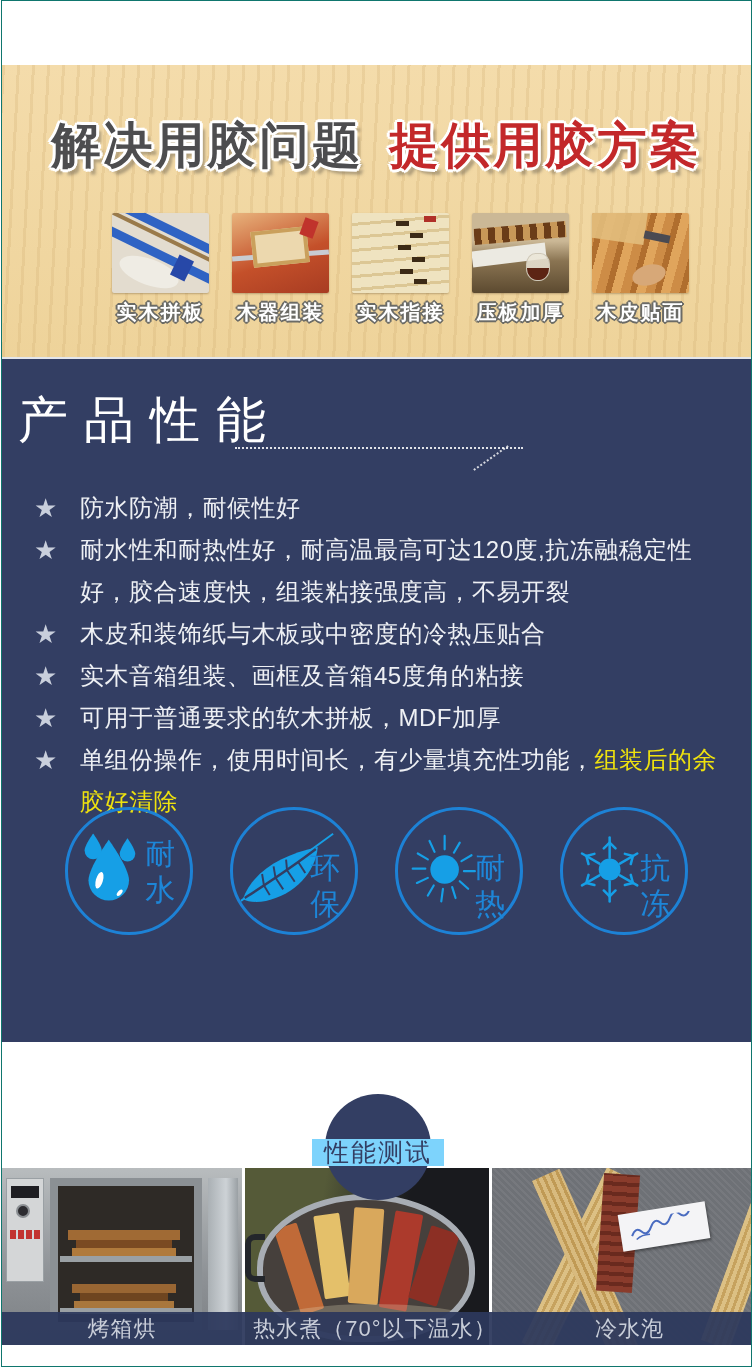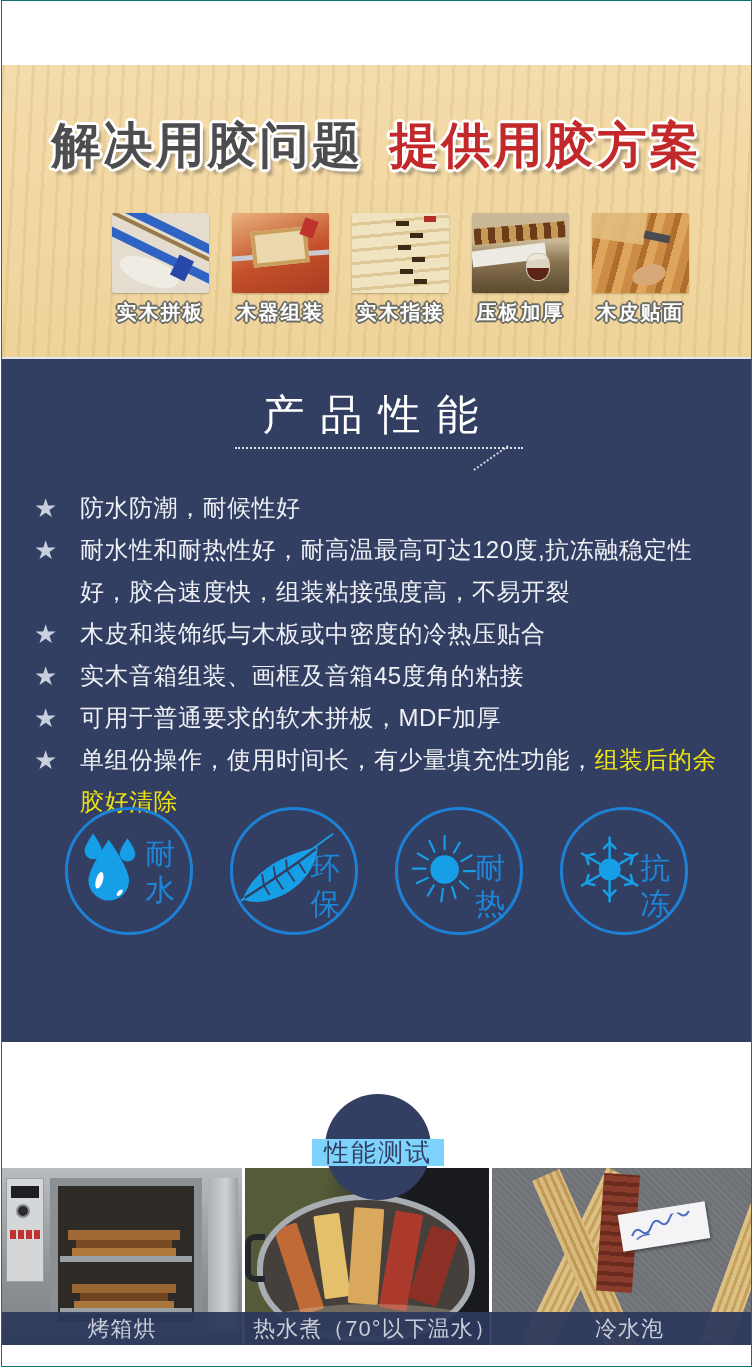--- a/index.html
+++ b/index.html
@@ -31,22 +31,22 @@
   .thumb .abs{position:absolute;}
 
   .th1{background:#e3dccf;}
   .th2{background:linear-gradient(160deg,#e8b37c 0%,#c4502a 55%,#a83c22 100%);}
   .th3{background:repeating-linear-gradient(175deg,#efe3c0 0 10px,#dcc795 10px 13px);}
   .th4{background:linear-gradient(180deg,#cbb896 0 35%,#8a7452 60%,#5c4a30 100%);}
   .th5{background:repeating-linear-gradient(105deg,#cd8c46 0 9px,#b06e2e 9px 15px,#e0a55c 15px 24px);}
 
   
   .sec-perf{position:absolute;left:0;top:356px;width:100%;height:685px;background:#333e63;border-top:2px solid #e3e5ea;}
-  .perf-title{position:absolute;left:0;top:28px;width:100%;text-align:center;color:#fff;
-    font-size:42px;font-weight:400;letter-spacing:16px;padding-left:4px;}
+  .perf-title{position:absolute;left:0;top:28px;width:100%;color:#fff;
+    font-size:50px;font-weight:400;letter-spacing:16px;padding-left:16px;}
   .perf-divider{position:absolute;left:233px;top:88px;width:288px;border-top:2px dotted rgba(255,255,255,.85);}
   .perf-divider-tail{position:absolute;left:468px;top:98px;width:42px;border-top:2px dotted rgba(255,255,255,.8);transform:rotate(-35deg);}
   .feature-list{position:absolute;left:28px;top:128px;width:700px;list-style:none;margin:0;padding:0;}
   .feature{display:flex;align-items:flex-start;font-size:24px;line-height:42px;color:#eef0f4;}
   .star{flex:0 0 50px;color:#c9cfdc;font-size:26px;line-height:42px;text-align:left;padding-left:4px;}
   .feature-text{flex:1;letter-spacing:.5px;}
   .hl-yellow{color:#efe20e;}
 
   .badge-row{position:absolute;left:0;top:448px;width:100%;display:flex;justify-content:center;gap:37px;}
   .badge{position:relative;width:128px;height:128px;border:3px solid #1d82d6;border-radius:50%;}

